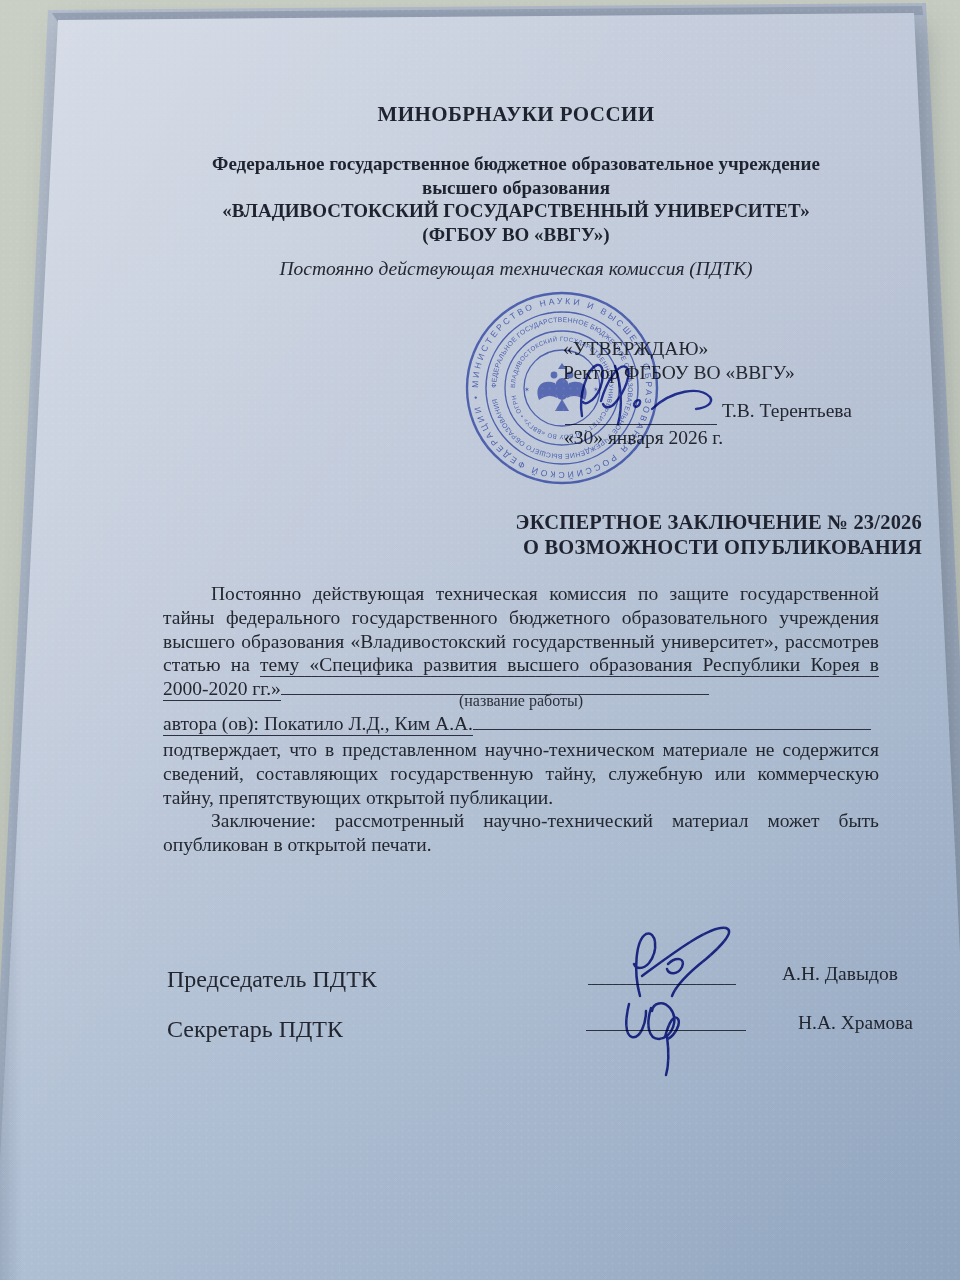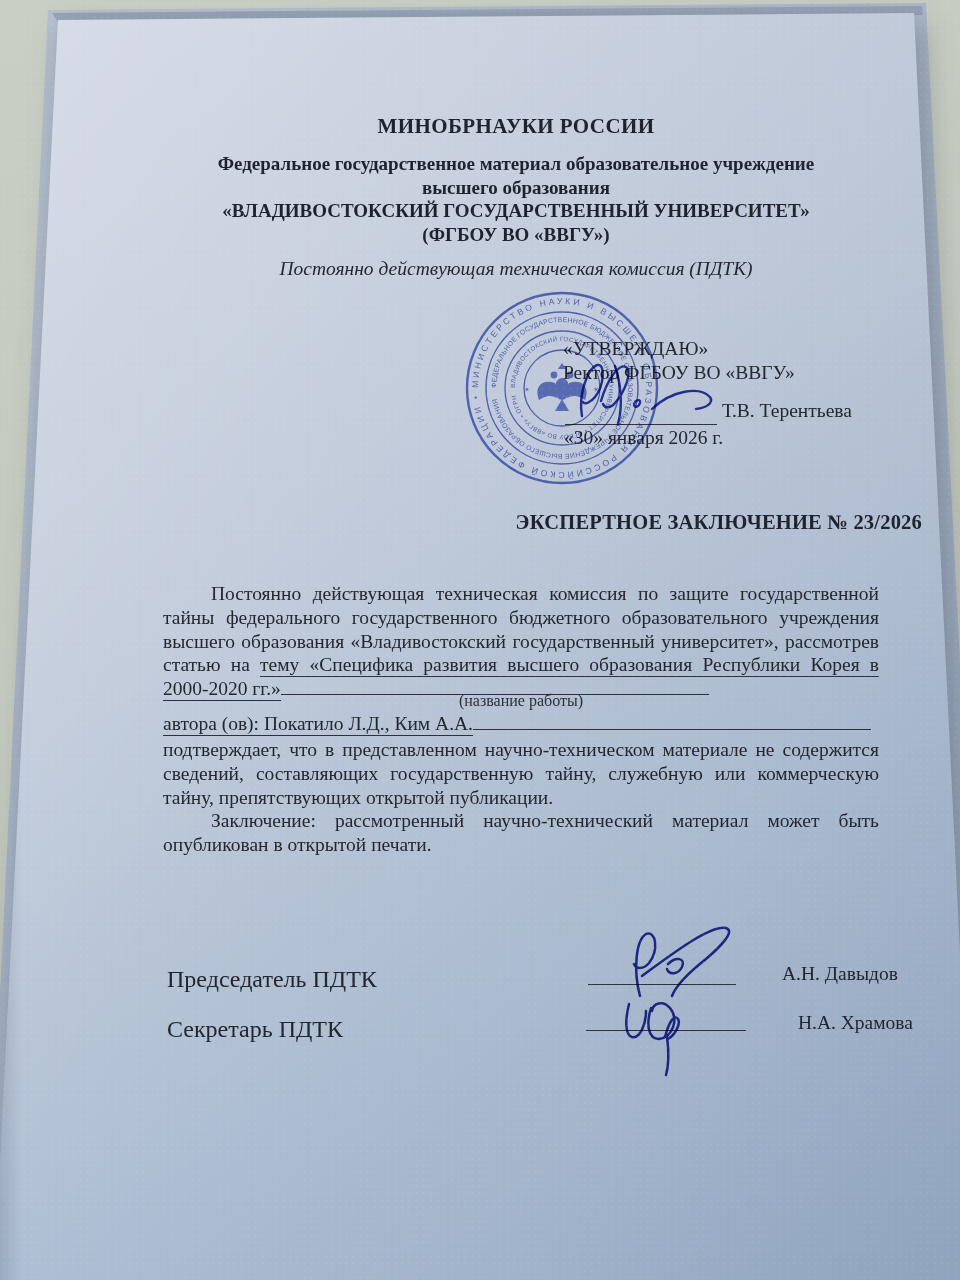--- a/index.html
+++ b/index.html
@@ -48,24 +48,24 @@
 
 <div class="photo">
 
   <div class="sheet-under"></div>
   <div class="sheet-edge-top"></div>
 
   <div class="paper-wrap">
     <div class="paper"></div>
   </div>
 
-  <div class="abs center hdr-ministry" style="left:120px;top:114px;width:792px;">МИНОБРНАУКИ РОССИИ</div>
+  <div class="abs center hdr-ministry" style="left:120px;top:102px;width:792px;">МИНОБРНАУКИ РОССИИ</div>
 
   <div class="abs center hdr-org" style="left:100px;top:152px;width:832px;">
-    <div>Федеральное государственное материал образовательное учреждение</div>
+    <div>Федеральное государственное бюджетное образовательное учреждение</div>
     <div>высшего образования</div>
     <div>«ВЛАДИВОСТОКСКИЙ ГОСУДАРСТВЕННЫЙ УНИВЕРСИТЕТ»</div>
     <div>(ФГБОУ ВО «ВВГУ»)</div>
   </div>
 
   <div class="abs center hdr-commission" style="left:120px;top:258px;width:792px;">Постоянно действующая техническая комиссия (ПДТК)</div>
 
   <div class="abs appr" style="left:563px;top:338px;">«УТВЕРЖДАЮ»</div>
   <div class="abs appr" style="left:563px;top:362px;">Ректор ФГБОУ ВО «ВВГУ»</div>
   <div class="abs sig-line" style="left:565px;top:424px;width:152px;"></div>
@@ -115,20 +115,21 @@
       <path d="M96,81 L100,75 L104,81 Z"></path>
     </g>
     <g fill="#4b61c1" font-size="7">
       <text x="62" y="104">✶</text>
       <text x="131" y="104">✶</text>
     </g>
   </svg>
 
   <div class="abs" style="left:122px;top:510px;width:800px;">
     <div class="title-line">ЭКСПЕРТНОЕ ЗАКЛЮЧЕНИЕ № 23/2026</div>
+    <div class="title-line">О ВОЗМОЖНОСТИ ОПУБЛИКОВАНИЯ</div>
   </div>
 
   <p class="abs m0 bodytext indent" style="left:163px;top:582px;width:716px;"><span>Постоянно действующая техническая комиссия по защите государственной тайны федерального государственного бюджетного образовательного учреждения высшего образования «Владивостокский государственный университет», рассмотрев статью на </span><span class="u">тему «Специфика развития высшего образования Республики Корея в 2000-2020 гг.»</span><span class="fill" style="width:428px;"></span></p>
 
   <div class="abs caption" style="left:163px;top:692px;width:716px;">(название работы)</div>
 
   <p class="abs m0 bodytext" style="left:163px;top:712px;width:716px;"><span class="u">автора (ов): Покатило Л.Д., Ким А.А.</span><span class="fill" style="width:398px;"></span></p>
 
   <div class="abs" style="left:163px;top:738px;width:716px;">
     <p class="m0 bodytext">подтверждает, что в представленном научно-техническом материале не содержится сведений, составляющих государственную тайну, служебную или коммерческую тайну, препятствующих открытой публикации.</p>

